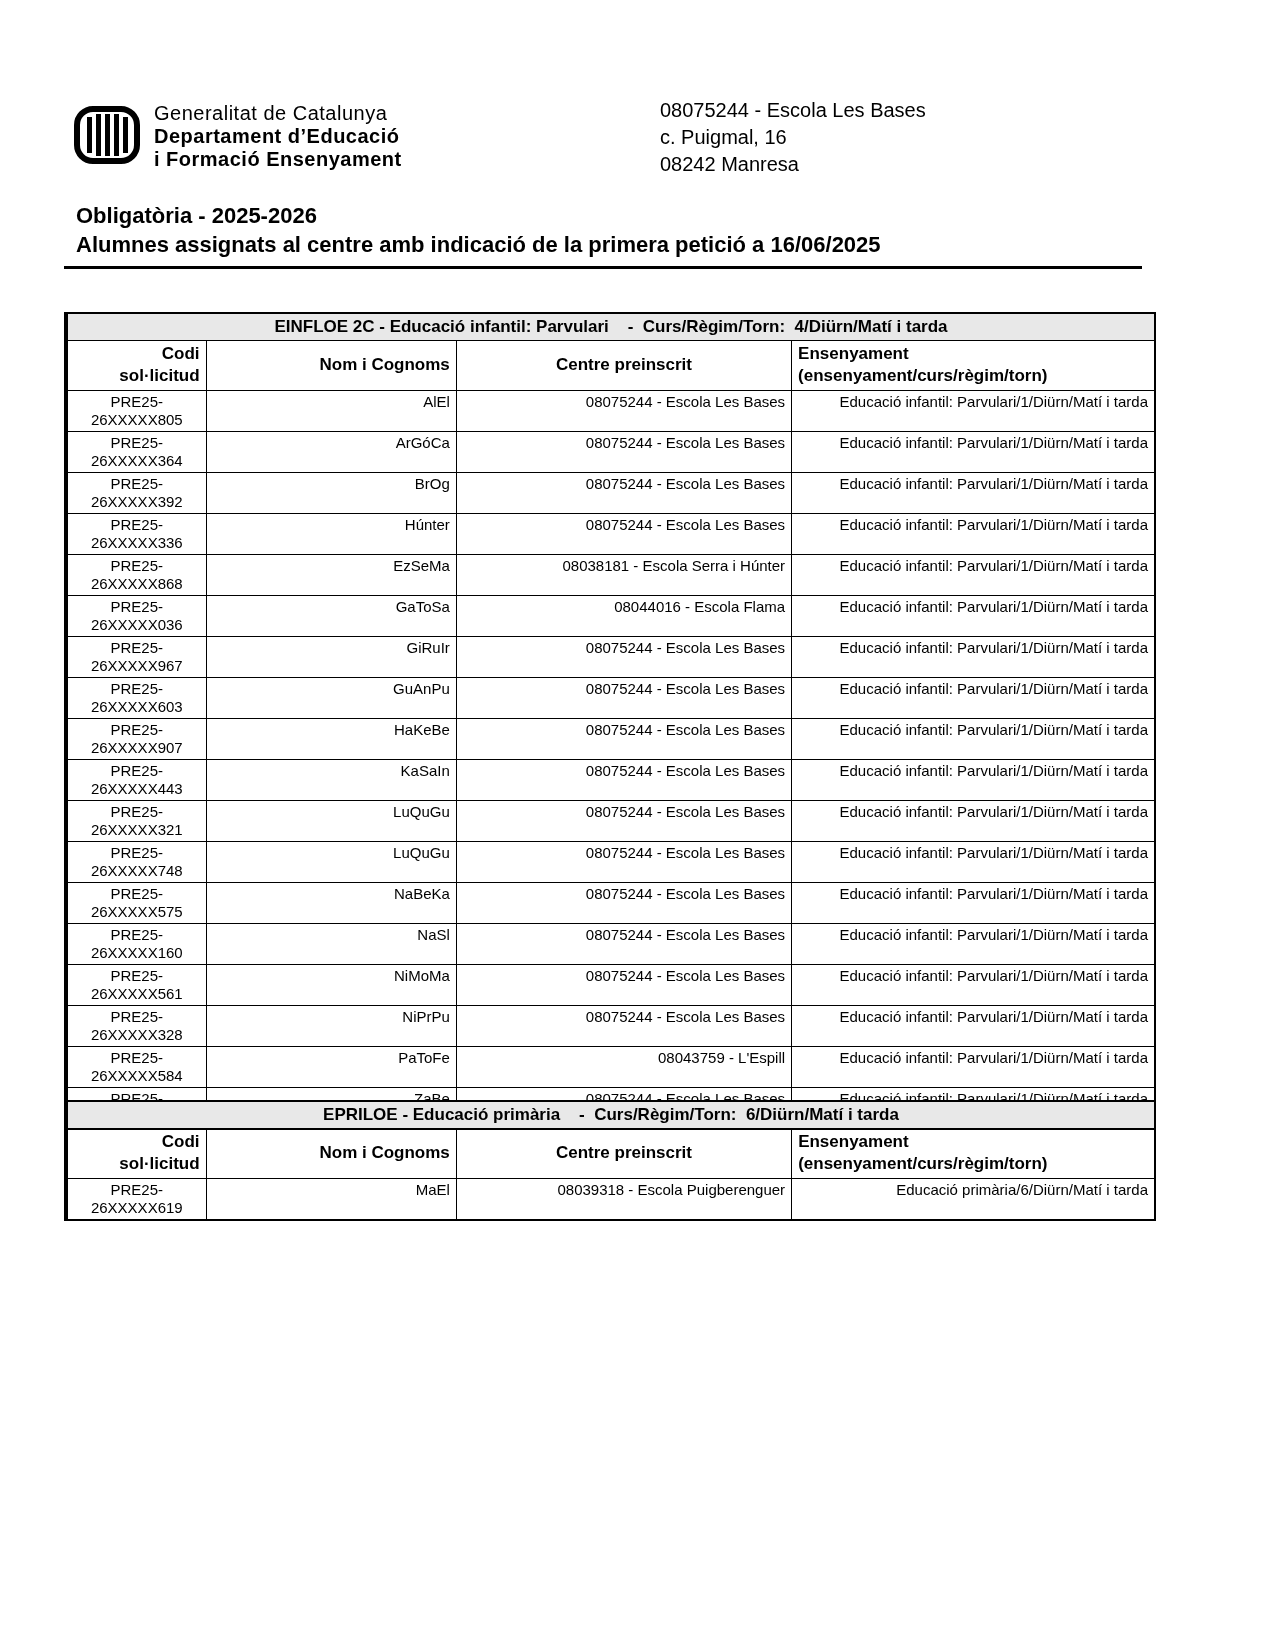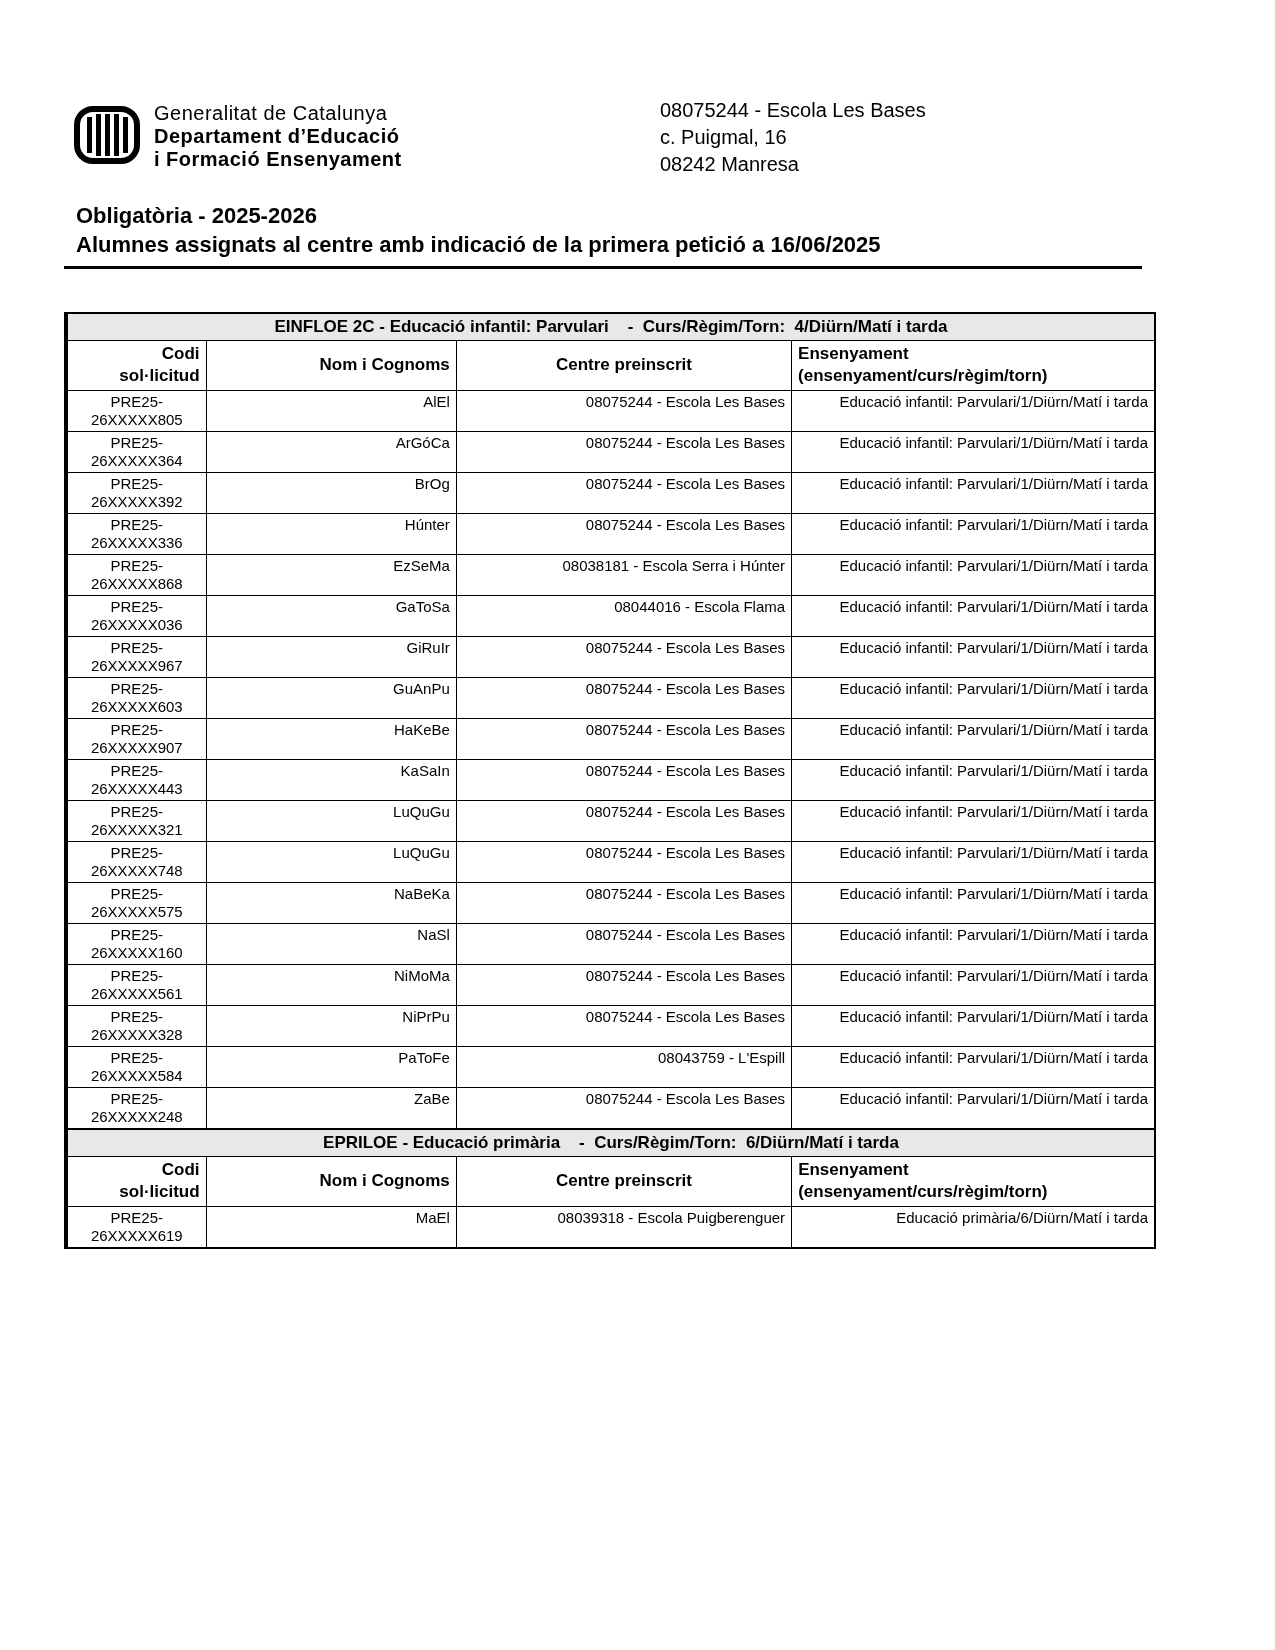--- a/index.html
+++ b/index.html
@@ -24,21 +24,21 @@
   
   .title-block {
     position: absolute; left: 64px; top: 201px; width: 1078px;
     border-bottom: 3px solid #000; padding-bottom: 7px;
   }
   .title-block .t1, .title-block .t2 { font-size: 22px; font-weight: bold; line-height: 29px; margin-left: 12px; }
 
   
   .table-wrap { position: absolute; left: 64px; width: 1092px; }
   .table-wrap.first { top: 312px; }
-  .table-wrap.second { top: 1128px; }
+  .table-wrap.second { top: 1100px; }
   table { border-collapse: collapse; width: 100%; table-layout: fixed; border: 2px solid #000; border-left: 4px solid #000; }
   th, td { border: 1px solid #000; }
   col.c1 { width: 140px; }
   col.c2 { width: 250px; }
   col.c3 { width: 335px; }
   col.c4 { width: 363px; }
 
   tr.caption-row th {
     background: #e8e8e8;
     font-size: 17px; font-weight: bold;

